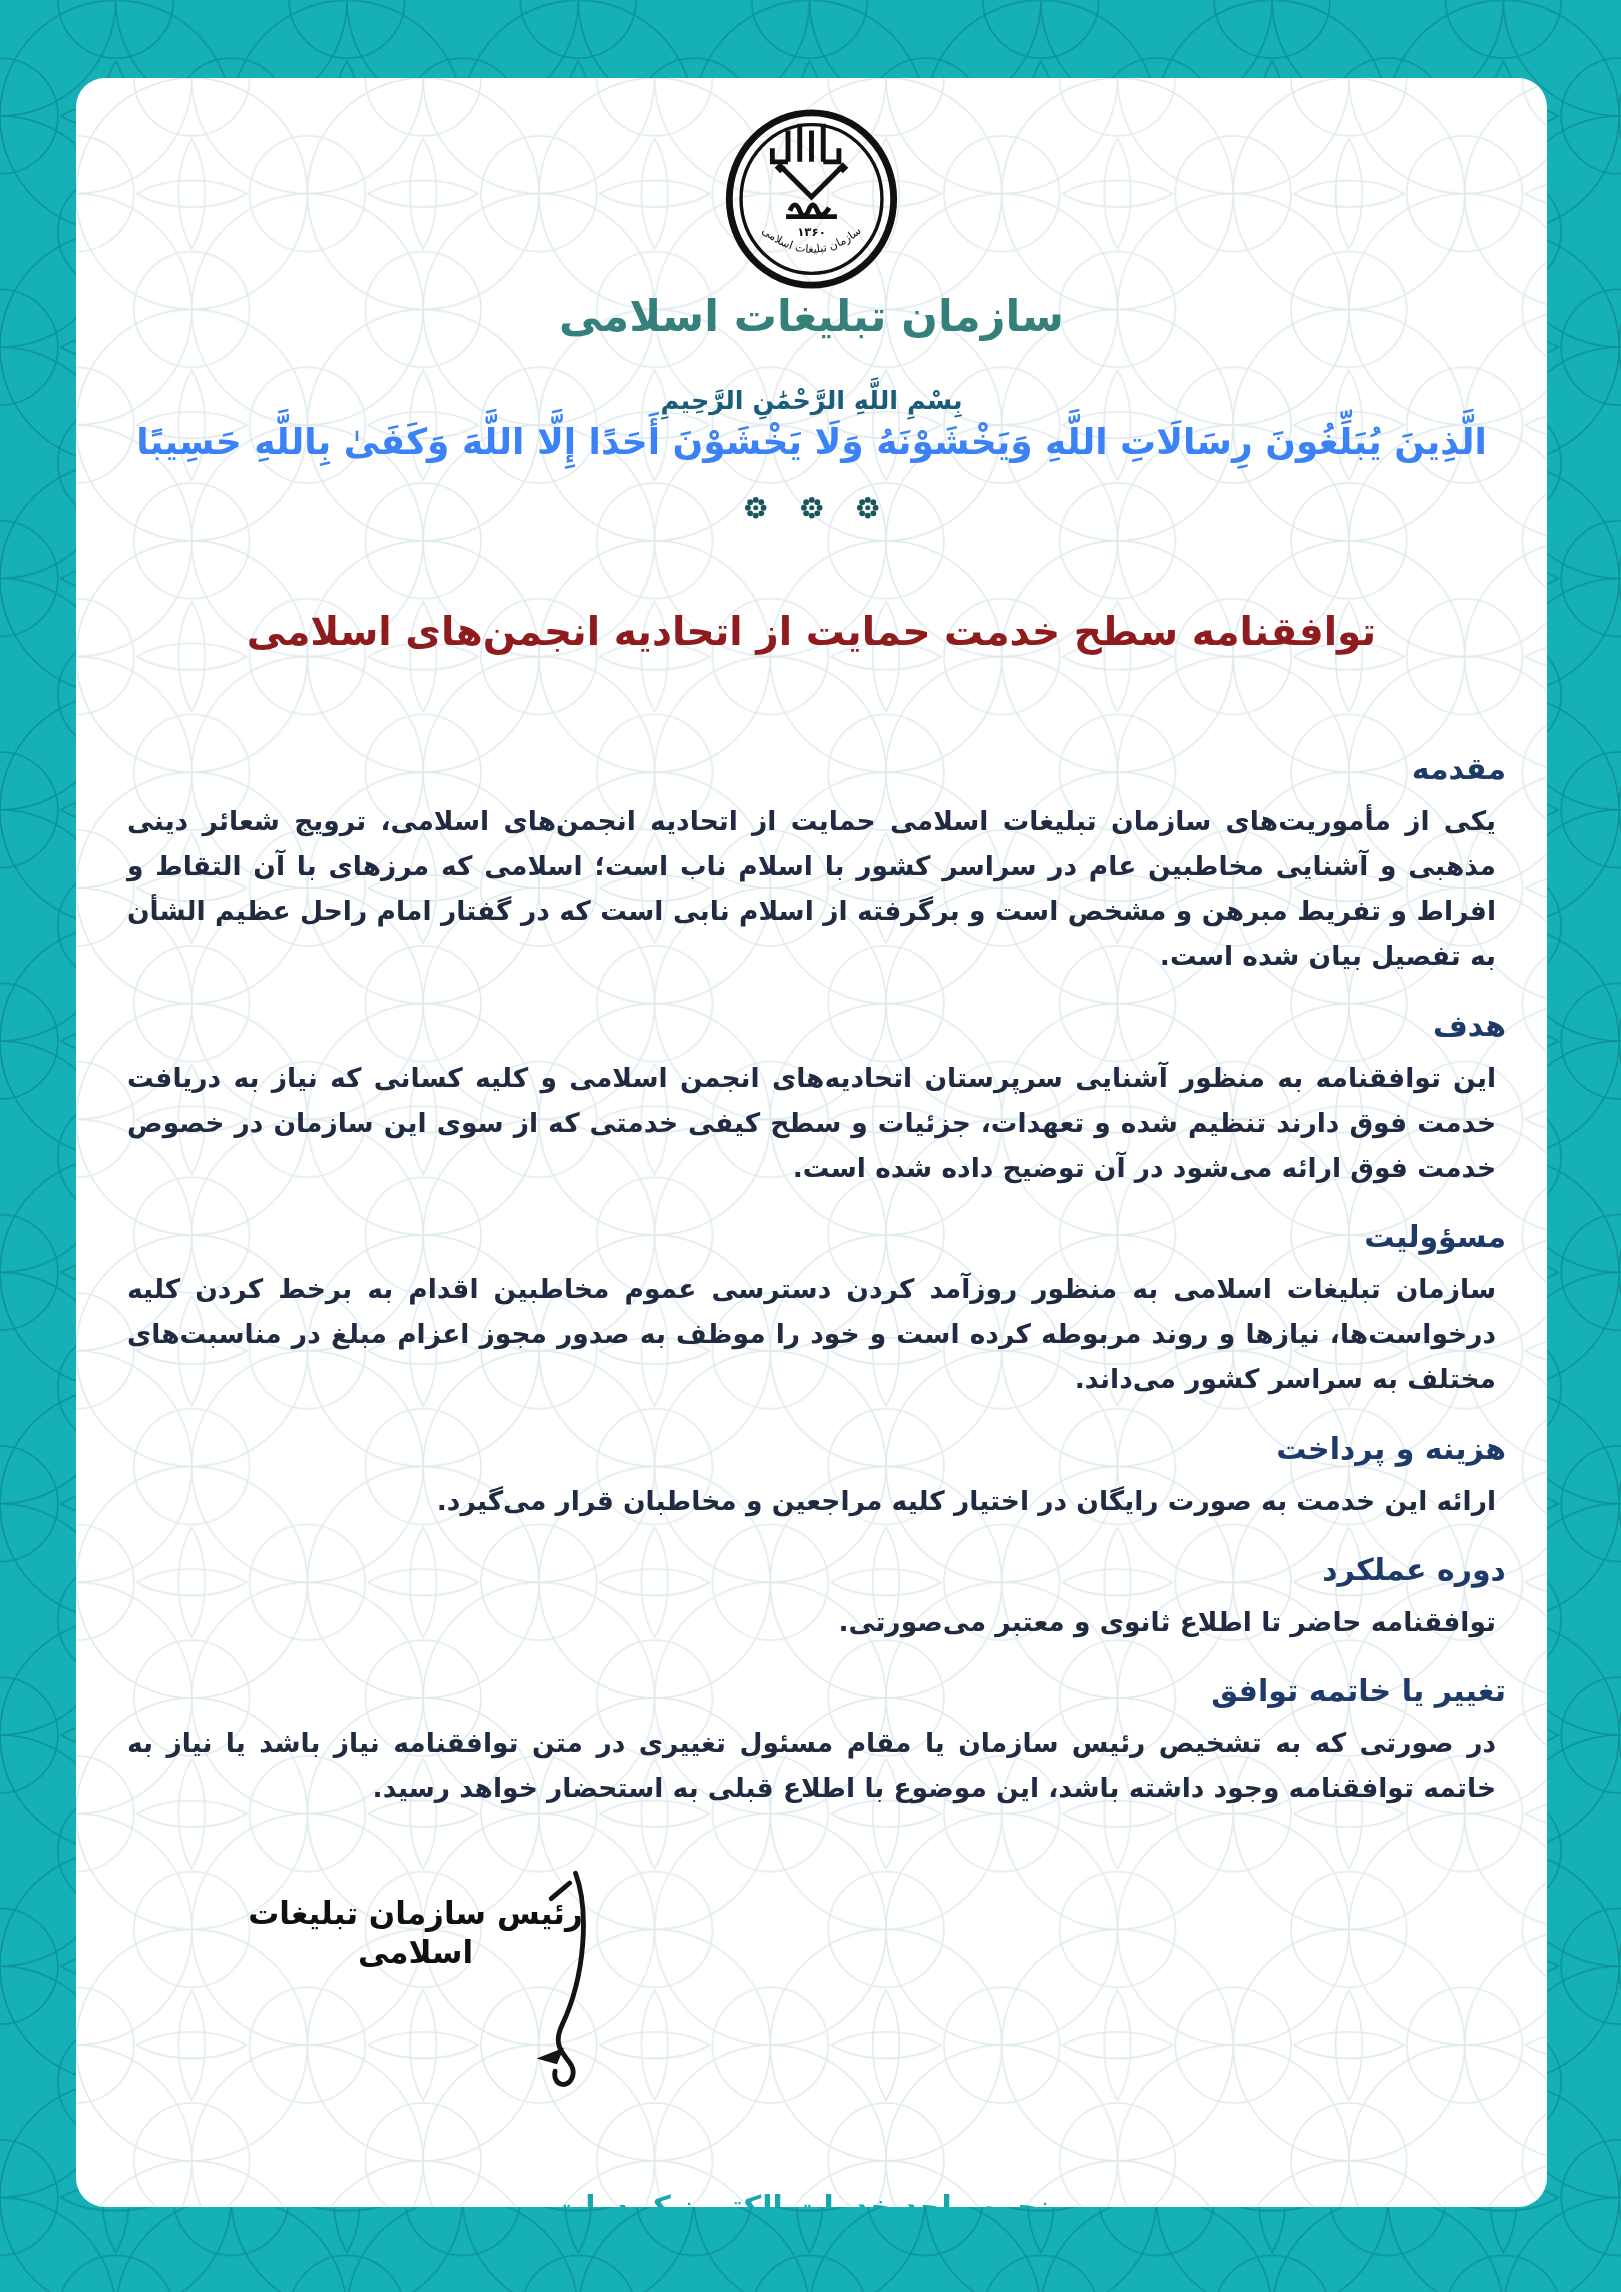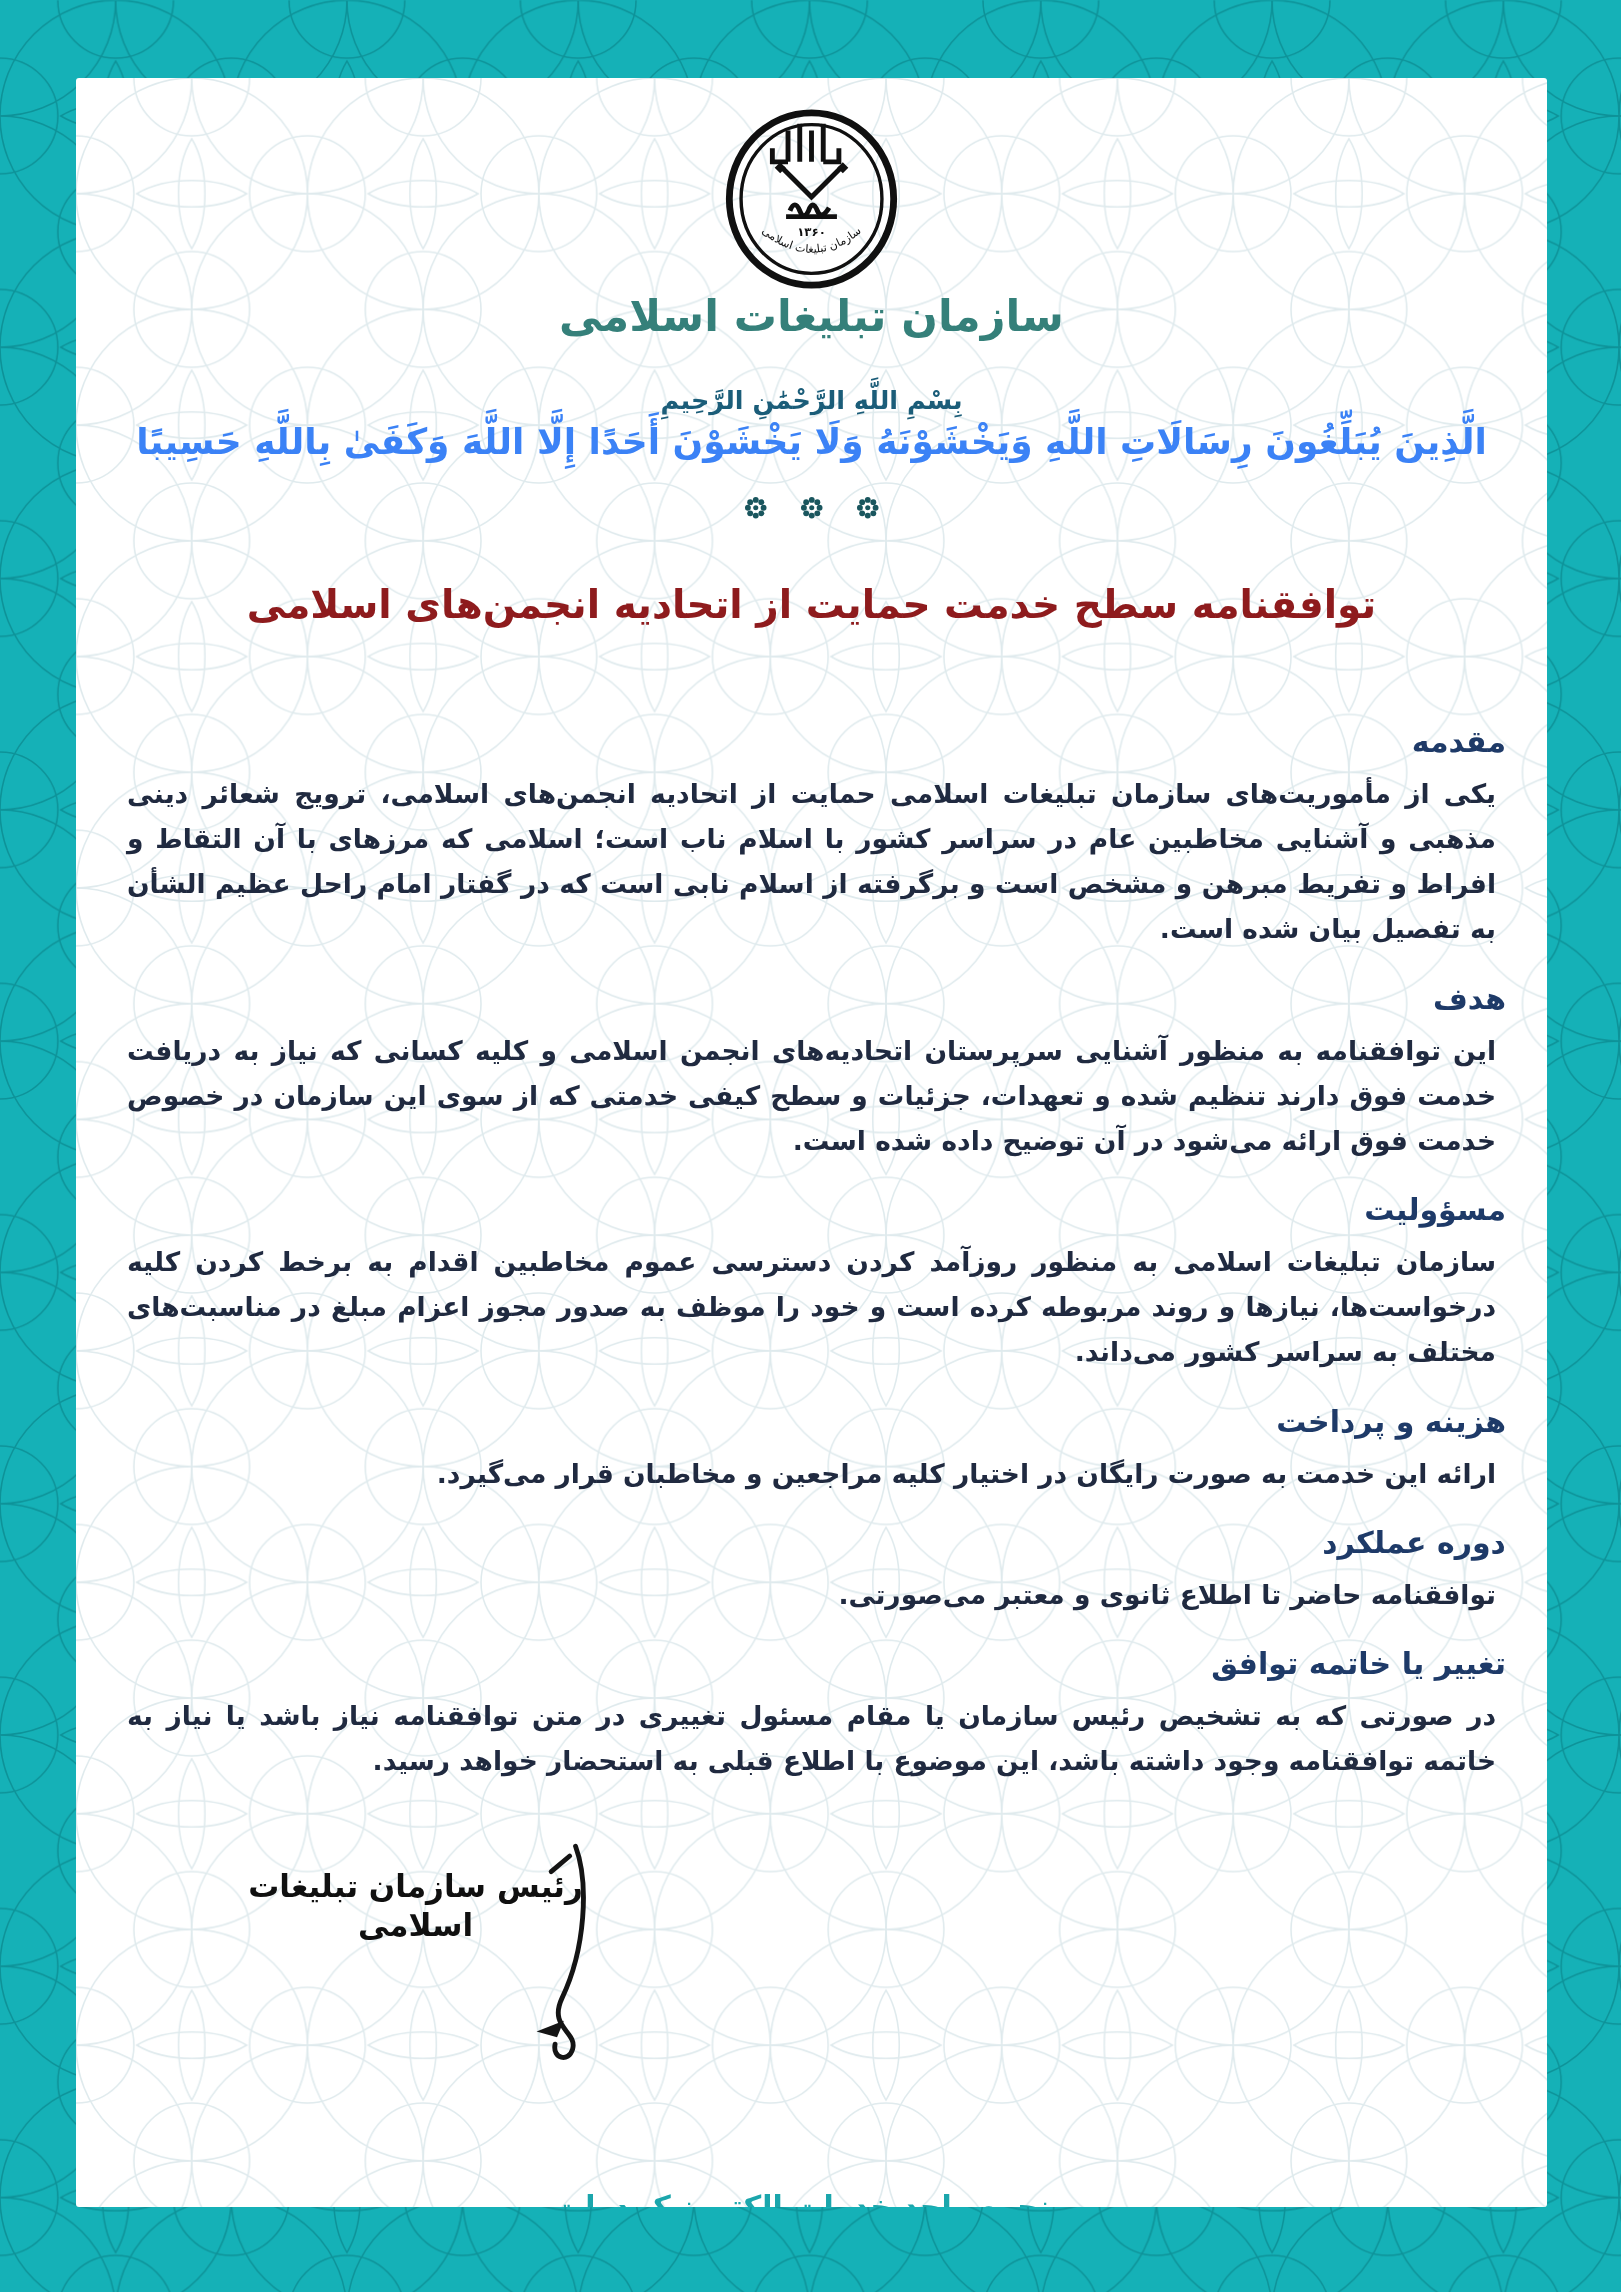--- a/index.html
+++ b/index.html
@@ -16,21 +16,21 @@
   }
   .pattern-layer {
     position: absolute; inset: 0;
     width: 100%; height: 100%;
     display: block;
   }
   .card {
     position: absolute;
     left: 76px; right: 74px; top: 78px; bottom: 86px;
     background: #ffffff;
-    border-radius: 3px;
+    border-radius: 29px;
     overflow: hidden;
   }
   .card > .pattern-layer { z-index: 0; }
   .content {
     position: relative; z-index: 1;
     height: 100%;
     direction: rtl;
     padding: 0 41px;
     box-sizing: border-box;
     text-align: center;
@@ -50,21 +50,21 @@
   }
   .verse {
     margin-top: 5.9px;
     font-size: 36px; font-weight: bold;
     color: #3b82f6;
     line-height: 39px;
   }
   .separator { margin-top: 35px; height: 23.5px; }
   .separator svg { margin: 0 13.7px; vertical-align: middle; }
   .doc-title {
-    margin: 58px 0 0 0;
+    margin: 85px 0 0 0;
     font-size: 39px; font-weight: 800;
     color: #8e1b1d;
     line-height: 55px;
   }
   .sections { margin-top: 90px; text-align: right; }
   .sections section { margin-bottom: 27.4px; }
   .sections h2 {
     margin: 0 0 9.8px 0;
     font-size: 30px; font-weight: 800;
     color: #1e3a68;

